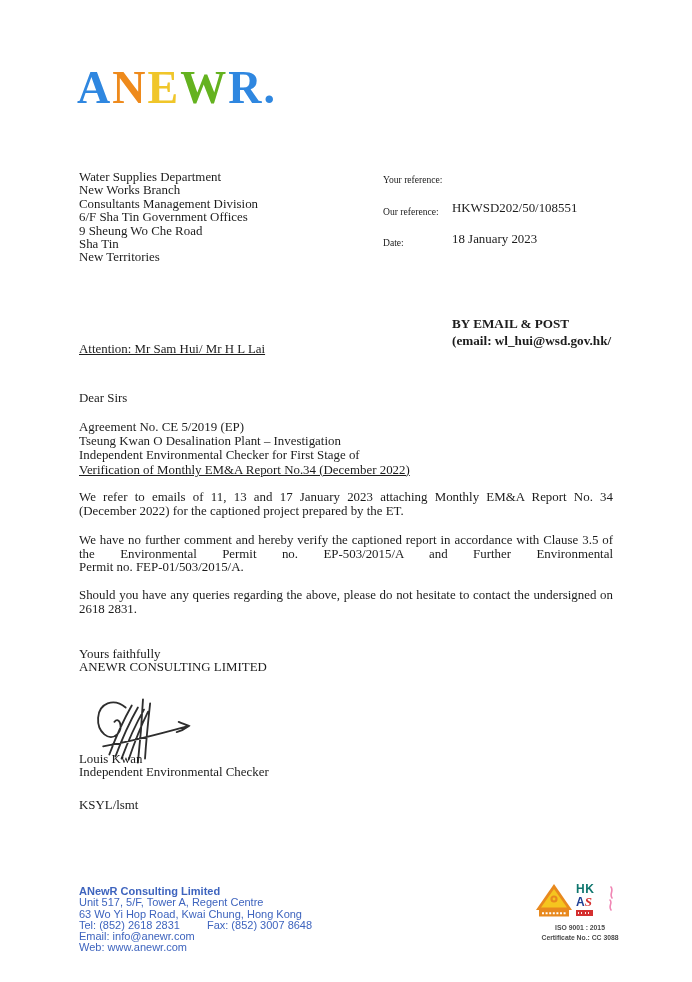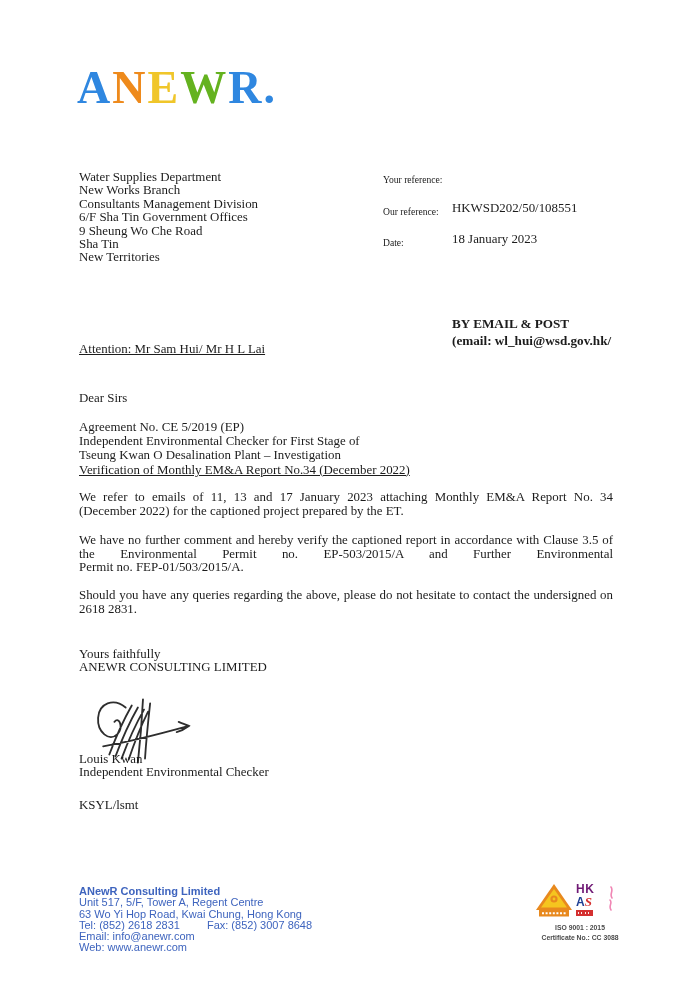--- a/index.html
+++ b/index.html
@@ -38,21 +38,21 @@
   
   .footer-text{position:absolute;left:79px;top:886px;
       font-family:"Liberation Sans","DejaVu Sans",sans-serif;
       font-size:11px;line-height:11.3px;color:#3E64BE;}
   .f-bold{font-weight:700;}
   .fax{margin-left:27px;}
 
   .hkqaa{position:absolute;left:535px;top:883px;}
   .hkas{position:absolute;left:576px;top:884px;width:36px;
         font-family:"Liberation Sans",sans-serif;line-height:11px;}
-  .hkas-hk{display:block;font-weight:800;font-size:12px;color:#701a75;letter-spacing:.5px;}
+  .hkas-hk{display:block;font-weight:800;font-size:12px;color:#0f766e;letter-spacing:.5px;}
   .hkas-a{font-weight:800;font-size:12px;color:#1D3F94;}
   .hkas-s{font-weight:700;font-size:13px;color:#D43030;font-style:italic;
           font-family:"Liberation Serif",serif;}
   .hkas-box{width:17px;height:6px;background:#D43030;margin-top:2px;
       background-image:repeating-linear-gradient(90deg,rgba(255,255,255,.9) 0 1px,transparent 1px 3.5px);
       background-size:13px 2px;background-position:2px 2px;background-repeat:no-repeat;}
   .hkas-squiggle{position:absolute;right:-4px;top:2px;}
 
   .iso-text{position:absolute;left:508px;top:923px;width:144px;text-align:center;
       font-family:"Liberation Sans",sans-serif;font-size:6.8px;font-weight:700;
@@ -91,22 +91,22 @@
     <div>
         <div>(email: wl_hui@wsd.gov.hk/</div>
       </div>
   </div>
 
   <div class="salutation serif13">Dear Sirs</div>
 
   <div class="subject">
     <div>
         <div>Agreement No. CE 5/2019 (EP)</div>
+        <div>Tseung Kwan O Desalination Plant – Investigation</div>
         <div>Independent Environmental Checker for First Stage of</div>
-        <div>Tseung Kwan O Desalination Plant – Investigation</div>
       </div>
     <div class="uline">Verification of Monthly EM&amp;A Report No.34 (December 2022)</div>
   </div>
 
   <div class="para p1">
       <div class="jl">We refer to emails of 11, 13 and 17 January 2023 attaching Monthly EM&amp;A Report No. 34</div>
       <div>(December 2022) for the captioned project prepared by the ET.</div>
     </div>
   <div class="para p2">
       <div class="jl">We have no further comment and hereby verify the captioned report in accordance with Clause 3.5 of</div>

